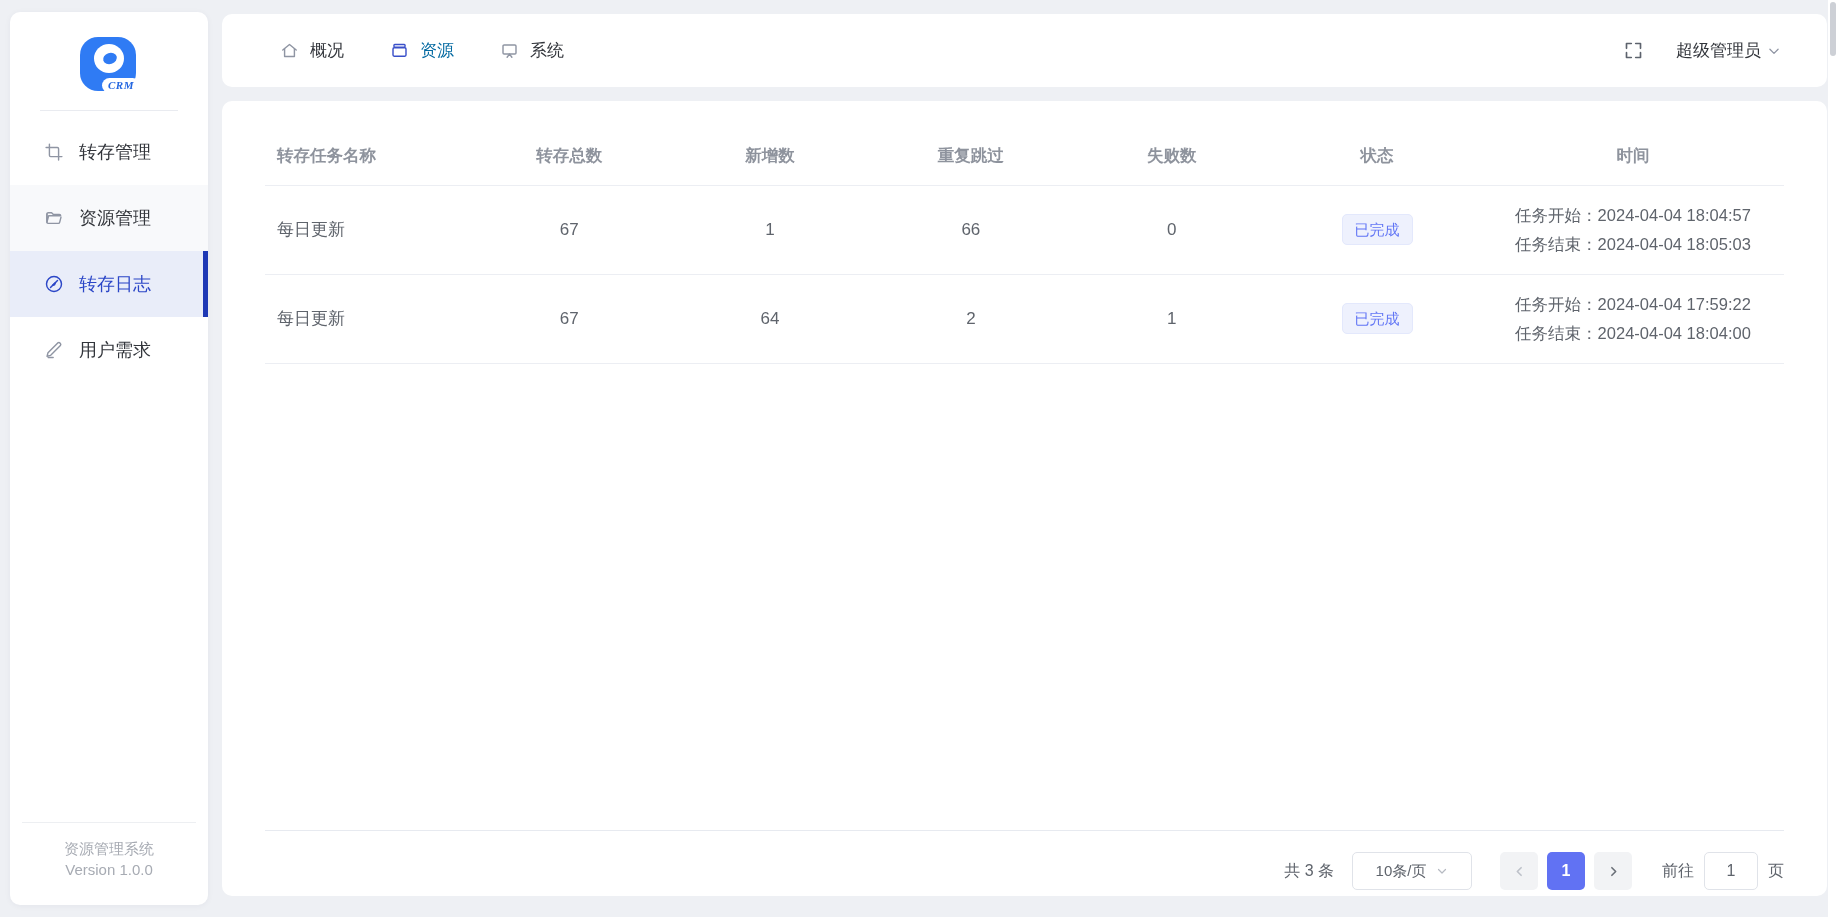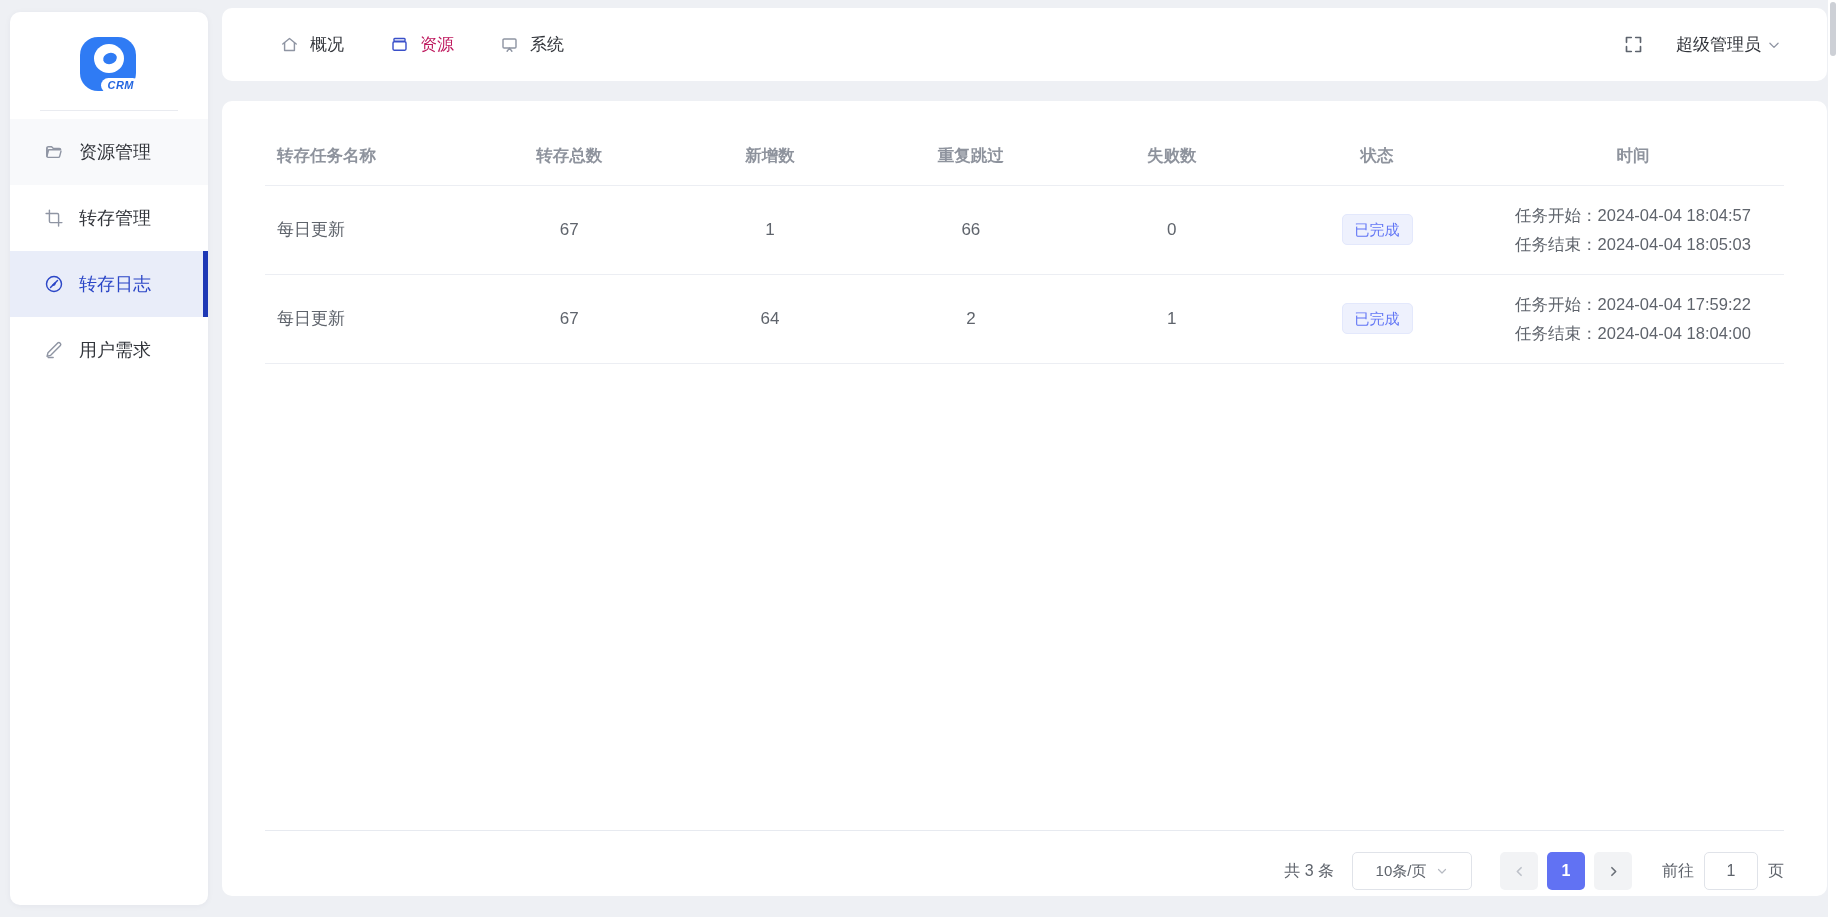--- a/index.html
+++ b/index.html
@@ -19,45 +19,45 @@
   .sidebar {
     position:absolute; left:10px; top:12px; width:198px; height:893px;
     background:#ffffff; border-radius:10px; box-shadow:0 1px 6px rgba(30,40,80,.05);
     display:flex; flex-direction:column;
   }
   .logo-wrap { padding:25px 0 15px; display:flex; justify-content:center; }
   .logo { position:relative; width:62px; height:58px; }
   .logo-blob { position:absolute; left:2px; top:0; width:56px; height:54px; background:#2f7bf4; border-radius:18px; }
   .logo-circle { position:absolute; width:30px; height:29px; background:#ffffff; border-radius:50%; top:7px; left:16px; }
   .logo-dot { position:absolute; width:14px; height:11px; background:#2f7bf4; border-radius:50%; top:16px; left:25px; transform:rotate(-18deg); }
-  .logo-pill { position:absolute; bottom:2px; right:0; background:#ffffff; color:#2366e0; font-size:11px; font-weight:bold; font-style:italic; line-height:15px; padding:0 6px; border-radius:9px; letter-spacing:.5px; }
+  .logo-pill { position:absolute; bottom:2px; right:0; background:#ffffff; color:#2366e0; font-size:11px; font-weight:bold; font-style:italic; line-height:15px; padding:0 6px; border-radius:9px; letter-spacing:.5px;font-family:Liberation Serif, serif; }
   .logo-divider { height:1px; background:#e9ebf0; margin:0 30px 8px; }
 
   .menu { display:flex; flex-direction:column; }
   .menu-item { height:66px; display:flex; align-items:center; gap:15px; padding-left:34px; font-size:18px; color:#32353b; cursor:pointer; position:relative; }
   .menu-item .mi-icon { width:20px; height:20px; color:#8f95a3; flex:none; display:flex; }
   .menu-item .mi-icon svg { width:20px; height:20px; }
   .menu-item.subtle { background:#f8f9fb; }
   .menu-item.active { background:#e9edf9; color:#2b46c7; }
   .menu-item.active .mi-icon { color:#2b46c7; }
   .menu-item.active::after { content:""; position:absolute; right:0; top:0; bottom:0; width:5px; background:#1e38b5; }
 
   .sidebar-footer { margin-top:auto; margin-left:12px; margin-right:12px; border-top:1px solid #edeff2; padding:15px 0 24px; text-align:center; color:#a7abb3; font-size:15px; line-height:1.45; }
 
   
   .topbar {
-    position:absolute; left:222px; top:8px; width:1605px; height:73px;
+    position:absolute; left:222px; top:14px; width:1605px; height:73px;
     background:#ffffff; border-radius:10px;
     display:flex; align-items:center; padding:0 46px 0 58px;
   }
   .nav { display:flex; align-items:center; gap:46px; }
   .nav-item { display:flex; align-items:center; gap:11px; font-size:17px; color:#32353b; cursor:pointer; }
   .nav-item .nv-icon { width:19px; height:19px; color:#8f95a3; display:flex; }
   .nav-item .nv-icon svg { width:19px; height:19px; }
-  .nav-item.active { color:#be185d; }
+  .nav-item.active { color:#0369a1; }
   .nav-item.active .nv-icon { color:#3a50c9; }
   .topbar-right { margin-left:auto; display:flex; align-items:center; gap:32px;justify-content:flex-end; }
   .fs-icon { width:21px; height:21px; color:#5d636d; display:flex; cursor:pointer; }
   .fs-icon svg { width:21px; height:21px; }
   .user-drop { display:flex; align-items:center; gap:6px; cursor:pointer; font-size:17px; color:#32353b; }
   .user-drop .chev { width:14px; height:14px; color:#8f95a3; display:flex; }
   .user-drop .chev svg { width:14px; height:14px; }
 
   
   .content {
@@ -101,37 +101,37 @@
     <div class="logo">
       <div class="logo-blob"></div>
       <div class="logo-circle"></div>
       <div class="logo-dot"></div>
       <div class="logo-pill">CRM</div>
     </div>
   </div>
   <div class="logo-divider"></div>
 
   <nav class="menu">
+    <div class="menu-item">
+      <span class="mi-icon">
+        <svg viewBox="0 0 24 24" fill="none" stroke="currentColor" stroke-width="1.7" stroke-linecap="round" stroke-linejoin="round">
+          <path d="M6.5 2.5v13.5a1.5 1.5 0 0 0 1.5 1.5h13.5"></path>
+          <path d="M2.5 6.5h13.5a1.5 1.5 0 0 1 1.5 1.5v13.5"></path>
+        </svg>
+      </span>
+      <span>转存管理</span>
+    </div>
     <div class="menu-item subtle">
       <span class="mi-icon">
         <svg viewBox="0 0 24 24" fill="none" stroke="currentColor" stroke-width="1.7" stroke-linecap="round" stroke-linejoin="round">
           <path d="M3.5 7.2c0-.9.7-1.6 1.6-1.6h4l1.9 2h7.4c.9 0 1.6.7 1.6 1.6v0H5.6l-2.1 8z"></path>
           <path d="M3.5 17.2V7.2M3.5 17.2c0 .7.6 1.2 1.3 1.2h12.5c.7 0 1.3-.5 1.5-1.2l1.6-6.2"></path>
         </svg>
       </span>
       <span>资源管理</span>
-    </div>
-    <div class="menu-item">
-      <span class="mi-icon">
-        <svg viewBox="0 0 24 24" fill="none" stroke="currentColor" stroke-width="1.7" stroke-linecap="round" stroke-linejoin="round">
-          <path d="M6.5 2.5v13.5a1.5 1.5 0 0 0 1.5 1.5h13.5"></path>
-          <path d="M2.5 6.5h13.5a1.5 1.5 0 0 1 1.5 1.5v13.5"></path>
-        </svg>
-      </span>
-      <span>转存管理</span>
     </div>
     <div class="menu-item active">
       <span class="mi-icon">
         <svg viewBox="0 0 24 24" fill="none" stroke="currentColor" stroke-width="1.7" stroke-linecap="round" stroke-linejoin="round">
           <circle cx="12" cy="12" r="9"></circle>
           <path d="M7.8 16.2 16.2 7.8"></path>
           <path d="M10.4 13.6l3.2-3.2-.9 2.6z" fill="currentColor"></path>
         </svg>
       </span>
       <span>转存日志</span>
@@ -140,20 +140,24 @@
       <span class="mi-icon">
         <svg viewBox="0 0 24 24" fill="none" stroke="currentColor" stroke-width="1.7" stroke-linecap="round" stroke-linejoin="round">
           <path d="M16.5 3.5a2.3 2.3 0 0 1 3.2 3.2L8 18.4l-4.3 1.1L4.8 15.2z"></path>
           <path d="M5 21h6"></path>
         </svg>
       </span>
       <span>用户需求</span>
     </div>
   </nav>
 
+  <div class="sidebar-footer">
+    <div>资源管理系统</div>
+    <div>Version 1.0.0</div>
+  </div>
 </aside>
 
 <header class="topbar">
   <nav class="nav">
     <div class="nav-item">
       <span class="nv-icon">
         <svg viewBox="0 0 24 24" fill="none" stroke="currentColor" stroke-width="1.8" stroke-linecap="round" stroke-linejoin="round">
           <path d="M3.5 11.4 12 4.4l8.5 7"></path>
           <path d="M5.8 9.7V19.6h12.4V9.7"></path>
         </svg>

